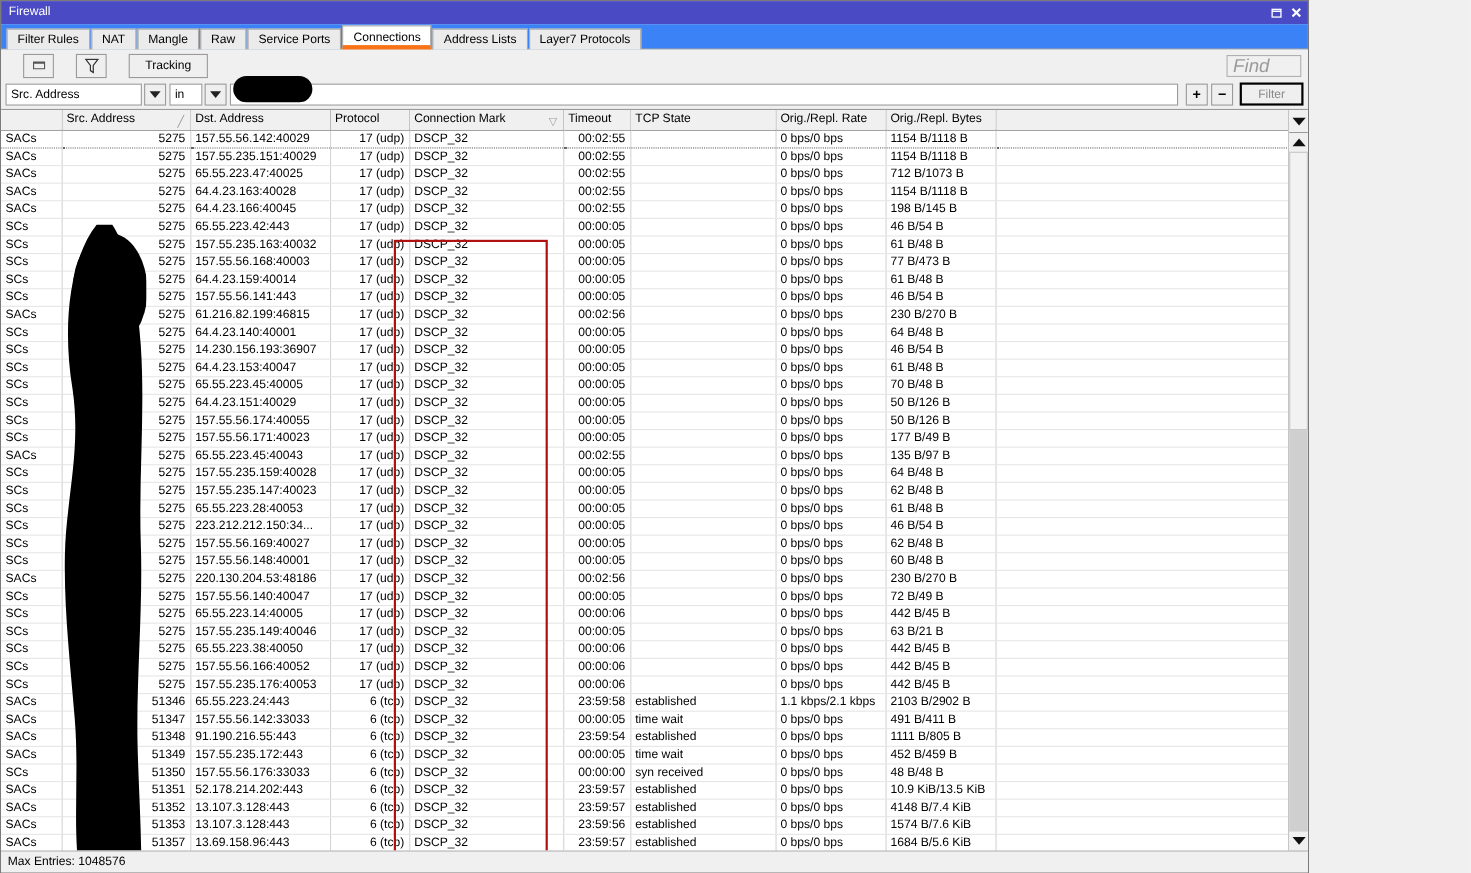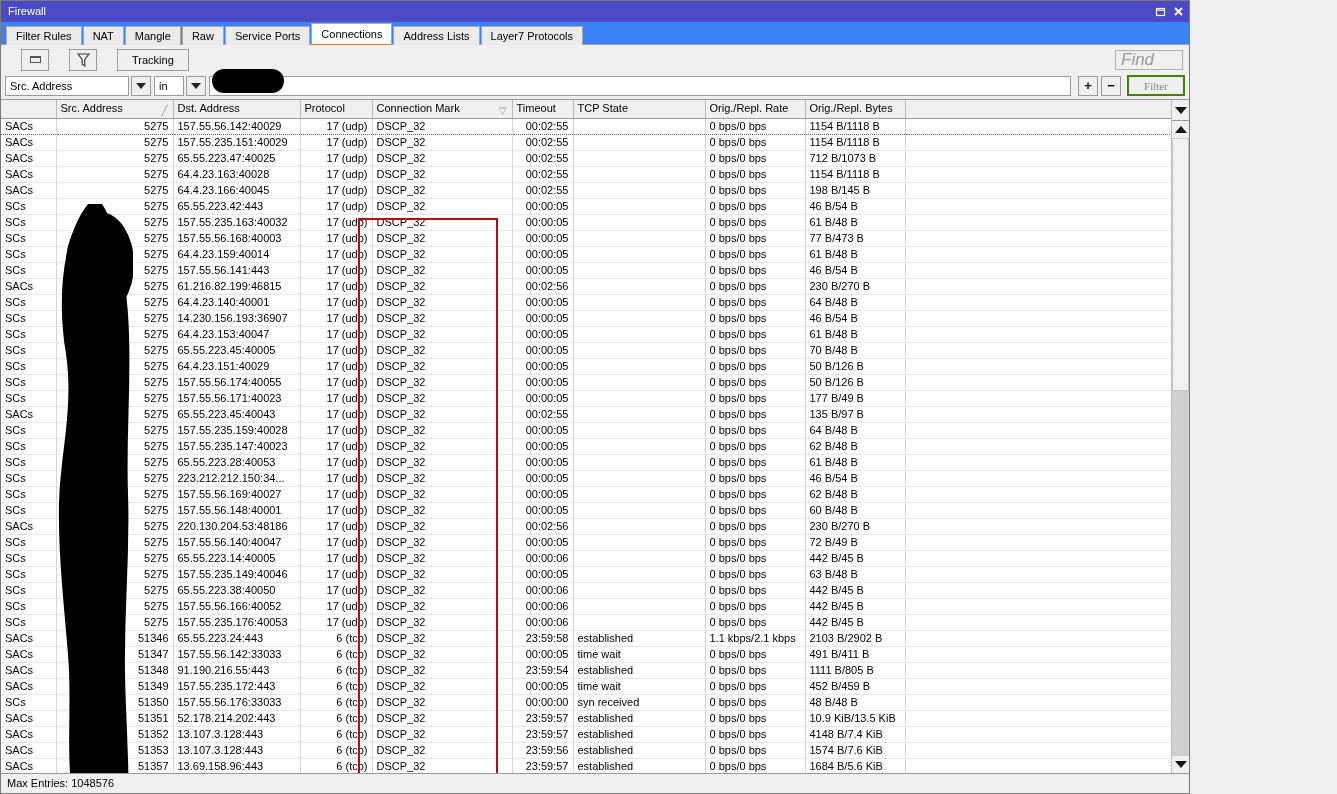--- a/index.html
+++ b/index.html
@@ -72,21 +72,21 @@
     color: #000;
     white-space: nowrap;
     position: relative;
     top: 1px;
   }
   .tab.active {
     background: #ffffff;
     height: 22px;
     line-height: 21px;
     top: 1px;
-    border-bottom: 1px solid #f97316;
+    border-bottom: 4px solid #f97316;
     z-index: 2;
   }
 
   
   .toolbar {
     height: 29px;
     display: flex;
     align-items: center;
     padding: 3px 4px;
     background: #f0f0f0;
@@ -195,27 +195,26 @@
     font-weight: bold;
     margin-left: 3px;
     line-height: 1;
   }
   .filter-btn {
     height: 21px;
     min-width: 58px;
     padding: 0 12px;
     margin-left: 6px;
     background: #efefef;
-    border: 2px solid #4d7c0f;
+    border: 2px solid #000000;
     color: #8a8a8a;
     display: flex;
     align-items: center;
     justify-content: center;
     font-size: 11px;
-    font-family: Liberation Serif, serif;
   }
 
   
   .table-wrap {
     flex: 1 1 auto;
     position: relative;
     display: flex;
     flex-direction: column;
     background: #ffffff;
     border-top: 1px solid #9a9a9a;
@@ -823,21 +822,21 @@
               </tr>
               <tr>
                 <td>SCs</td>
                 <td class="num">5275</td>
                 <td>157.55.235.149:40046</td>
                 <td class="num">17 (udp)</td>
                 <td>DSCP_32</td>
                 <td class="num">00:00:05</td>
                 <td></td>
                 <td>0 bps/0 bps</td>
-                <td>63 B/48 B</td>
+                <td>63 B/21 B</td>
                 <td></td>
               </tr>
               <tr>
                 <td>SCs</td>
                 <td class="num">5275</td>
                 <td>65.55.223.38:40050</td>
                 <td class="num">17 (udp)</td>
                 <td>DSCP_32</td>
                 <td class="num">00:00:06</td>
                 <td></td>

